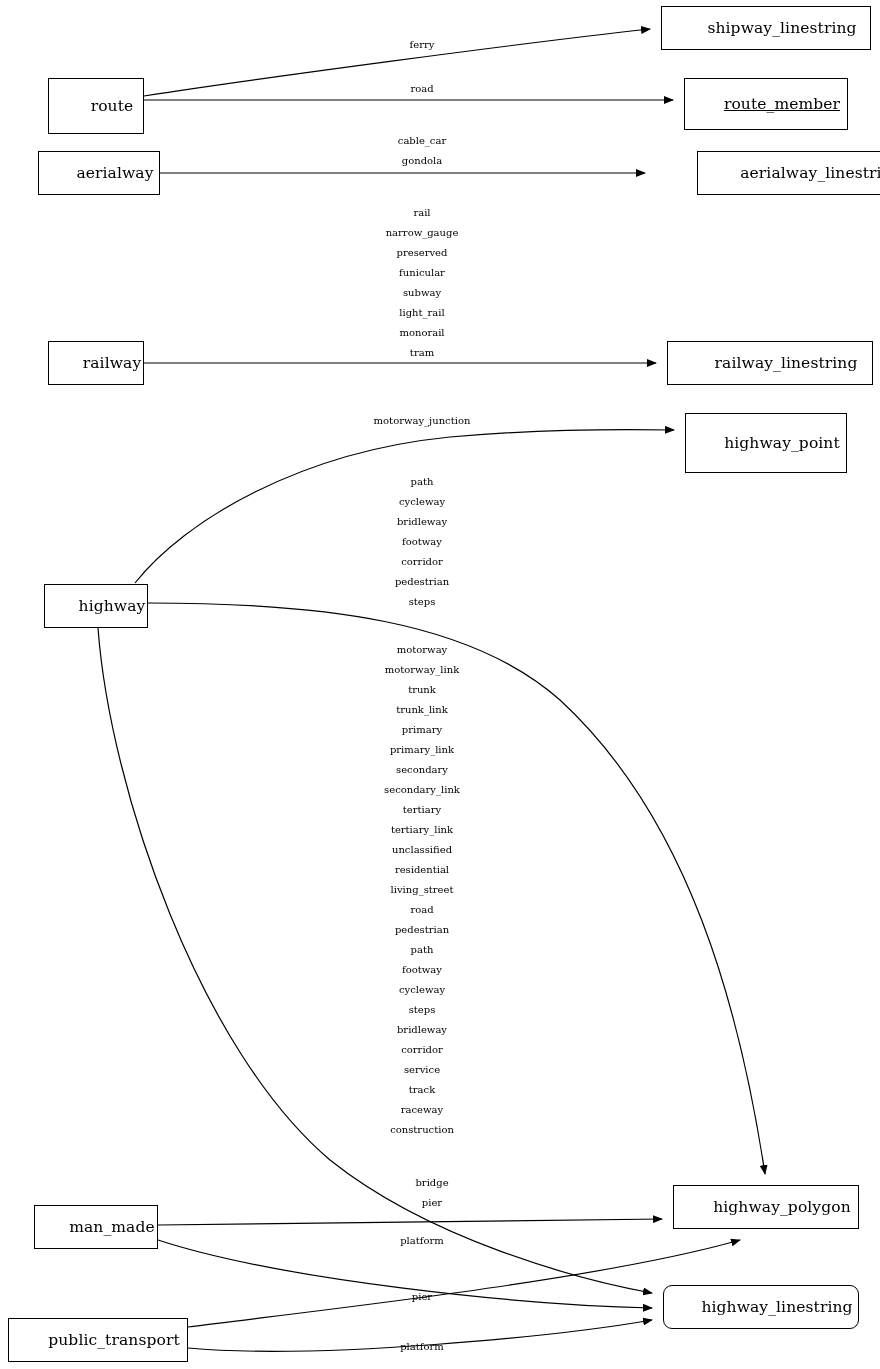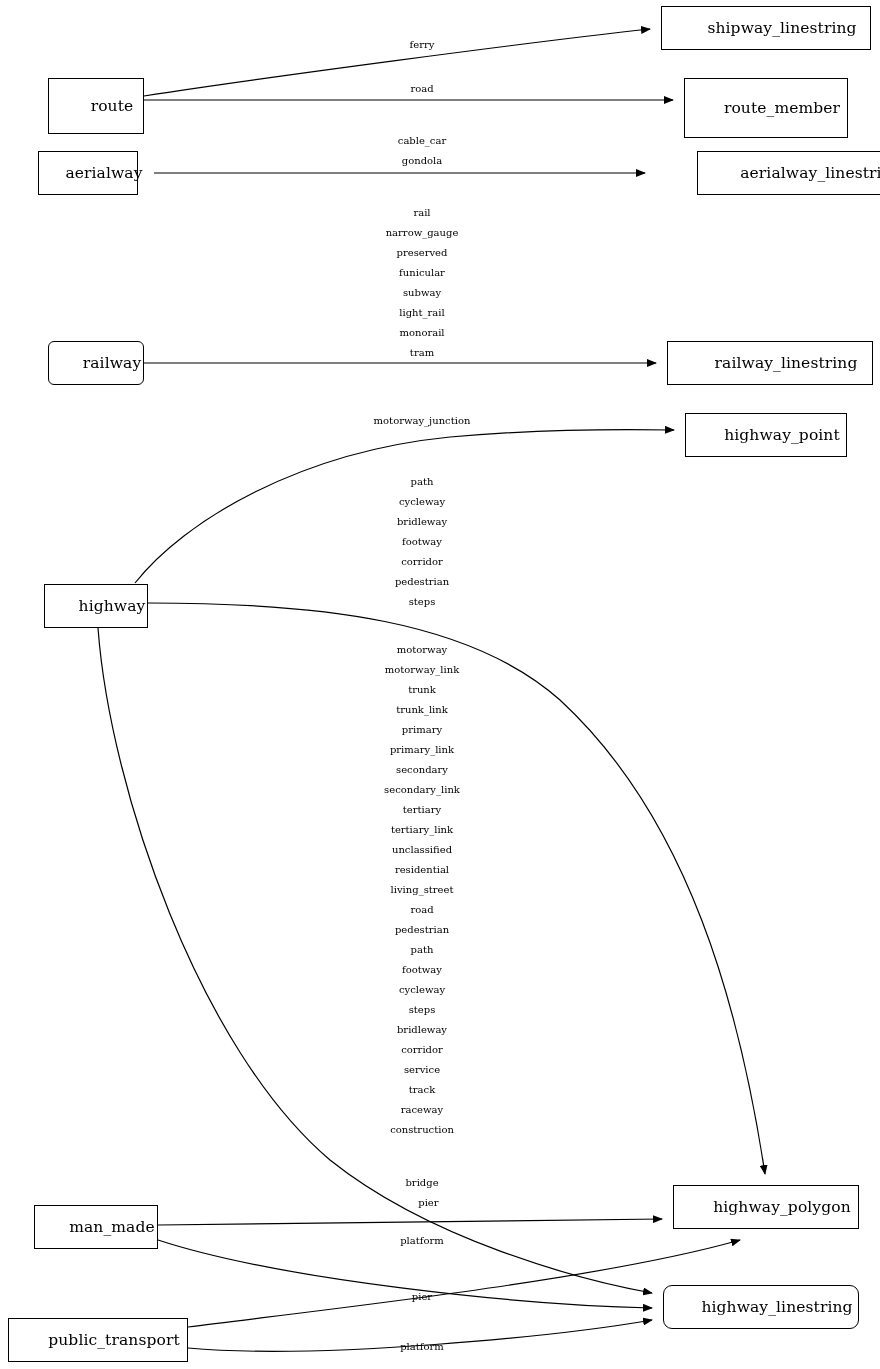--- a/index.html
+++ b/index.html
@@ -68,26 +68,26 @@
         <path d="M98,628 C110,790 200,1050 330,1160 C430,1240 580,1280 652,1293" fill="none" stroke="#000000" stroke-width="1.2" marker-end="url(#arrow)"></path>
         <path d="M158,1225 L662,1219" fill="none" stroke="#000000" stroke-width="1.2" marker-end="url(#arrow)"></path>
         <path d="M158,1240 C280,1280 520,1305 652,1308" fill="none" stroke="#000000" stroke-width="1.2" marker-end="url(#arrow)"></path>
         <path d="M188,1327 C320,1310 600,1280 740,1240" fill="none" stroke="#000000" stroke-width="1.2" marker-end="url(#arrow)"></path>
         <path d="M188,1348 C320,1360 560,1336 652,1320" fill="none" stroke="#000000" stroke-width="1.2" marker-end="url(#arrow)"></path>
       </g>
   </svg>
   <div id="nodes">
       <div class="node" style="left: 48px; top: 78px; width: 96px; height: 56px;">route</div>
       <div class="node" style="left: 661px; top: 6px; width: 210px; height: 44px;">shipway_linestring</div>
-      <div class="node" style="left: 684px; top: 78px; width: 164px; height: 60px;">route_member</div>
-      <div class="node" style="left: 38px; top: 151px; width: 100px; height: 44px;">aerialway</div>
+      <div class="node" style="left: 684px; top: 78px; width: 164px; height: 52px; text-decoration: underline;">route_member</div>
+      <div class="node" style="left: 38px; top: 151px; width: 122px; height: 44px;">aerialway</div>
       <div class="node" style="left: 656px; top: 151px; width: 216px; height: 44px; margin-left: 41px;">aerialway_linestring</div>
-      <div class="node" style="left: 48px; top: 341px; width: 96px; height: 44px; border-radius: 6px;">railway</div>
+      <div class="node" style="left: 48px; top: 341px; width: 96px; height: 44px;">railway</div>
       <div class="node" style="left: 667px; top: 341px; width: 206px; height: 44px;">railway_linestring</div>
-      <div class="node" style="left: 685px; top: 413px; width: 162px; height: 44px;">highway_point</div>
+      <div class="node" style="left: 685px; top: 413px; width: 162px; height: 60px;">highway_point</div>
       <div class="node" style="left: 44px; top: 584px; width: 104px; height: 44px;">highway</div>
       <div class="node" style="left: 673px; top: 1185px; width: 186px; height: 44px;">highway_polygon</div>
       <div class="node" style="left: 34px; top: 1205px; width: 124px; height: 44px;">man_made</div>
       <div class="node" style="left: 663px; top: 1285px; width: 196px; height: 44px; border-radius: 9px;">highway_linestring</div>
       <div class="node" style="left: 8px; top: 1318px; width: 180px; height: 44px;">public_transport</div>
     </div>
   <div id="labels">
       <div class="edge-label" style="left: 422px; top: 35px;">ferry</div>
       <div class="edge-label" style="left: 422px; top: 79px;">road</div>
       <div class="edge-label" style="left: 422px; top: 131px;">cable_car
@@ -126,19 +126,19 @@
 path
 footway
 cycleway
 steps
 bridleway
 corridor
 service
 track
 raceway
 construction</div>
-      <div class="edge-label" style="left: 422px; top: 1173px; text-align: right;">bridge
+      <div class="edge-label" style="left: 432px; top: 1173px;">bridge
 pier</div>
       <div class="edge-label" style="left: 422px; top: 1287px;">pier</div>
       <div class="edge-label" style="left: 422px; top: 1231px;">platform</div>
       <div class="edge-label" style="left: 422px; top: 1337px;">platform</div>
     </div>
 </div>
 
 </body></html>

